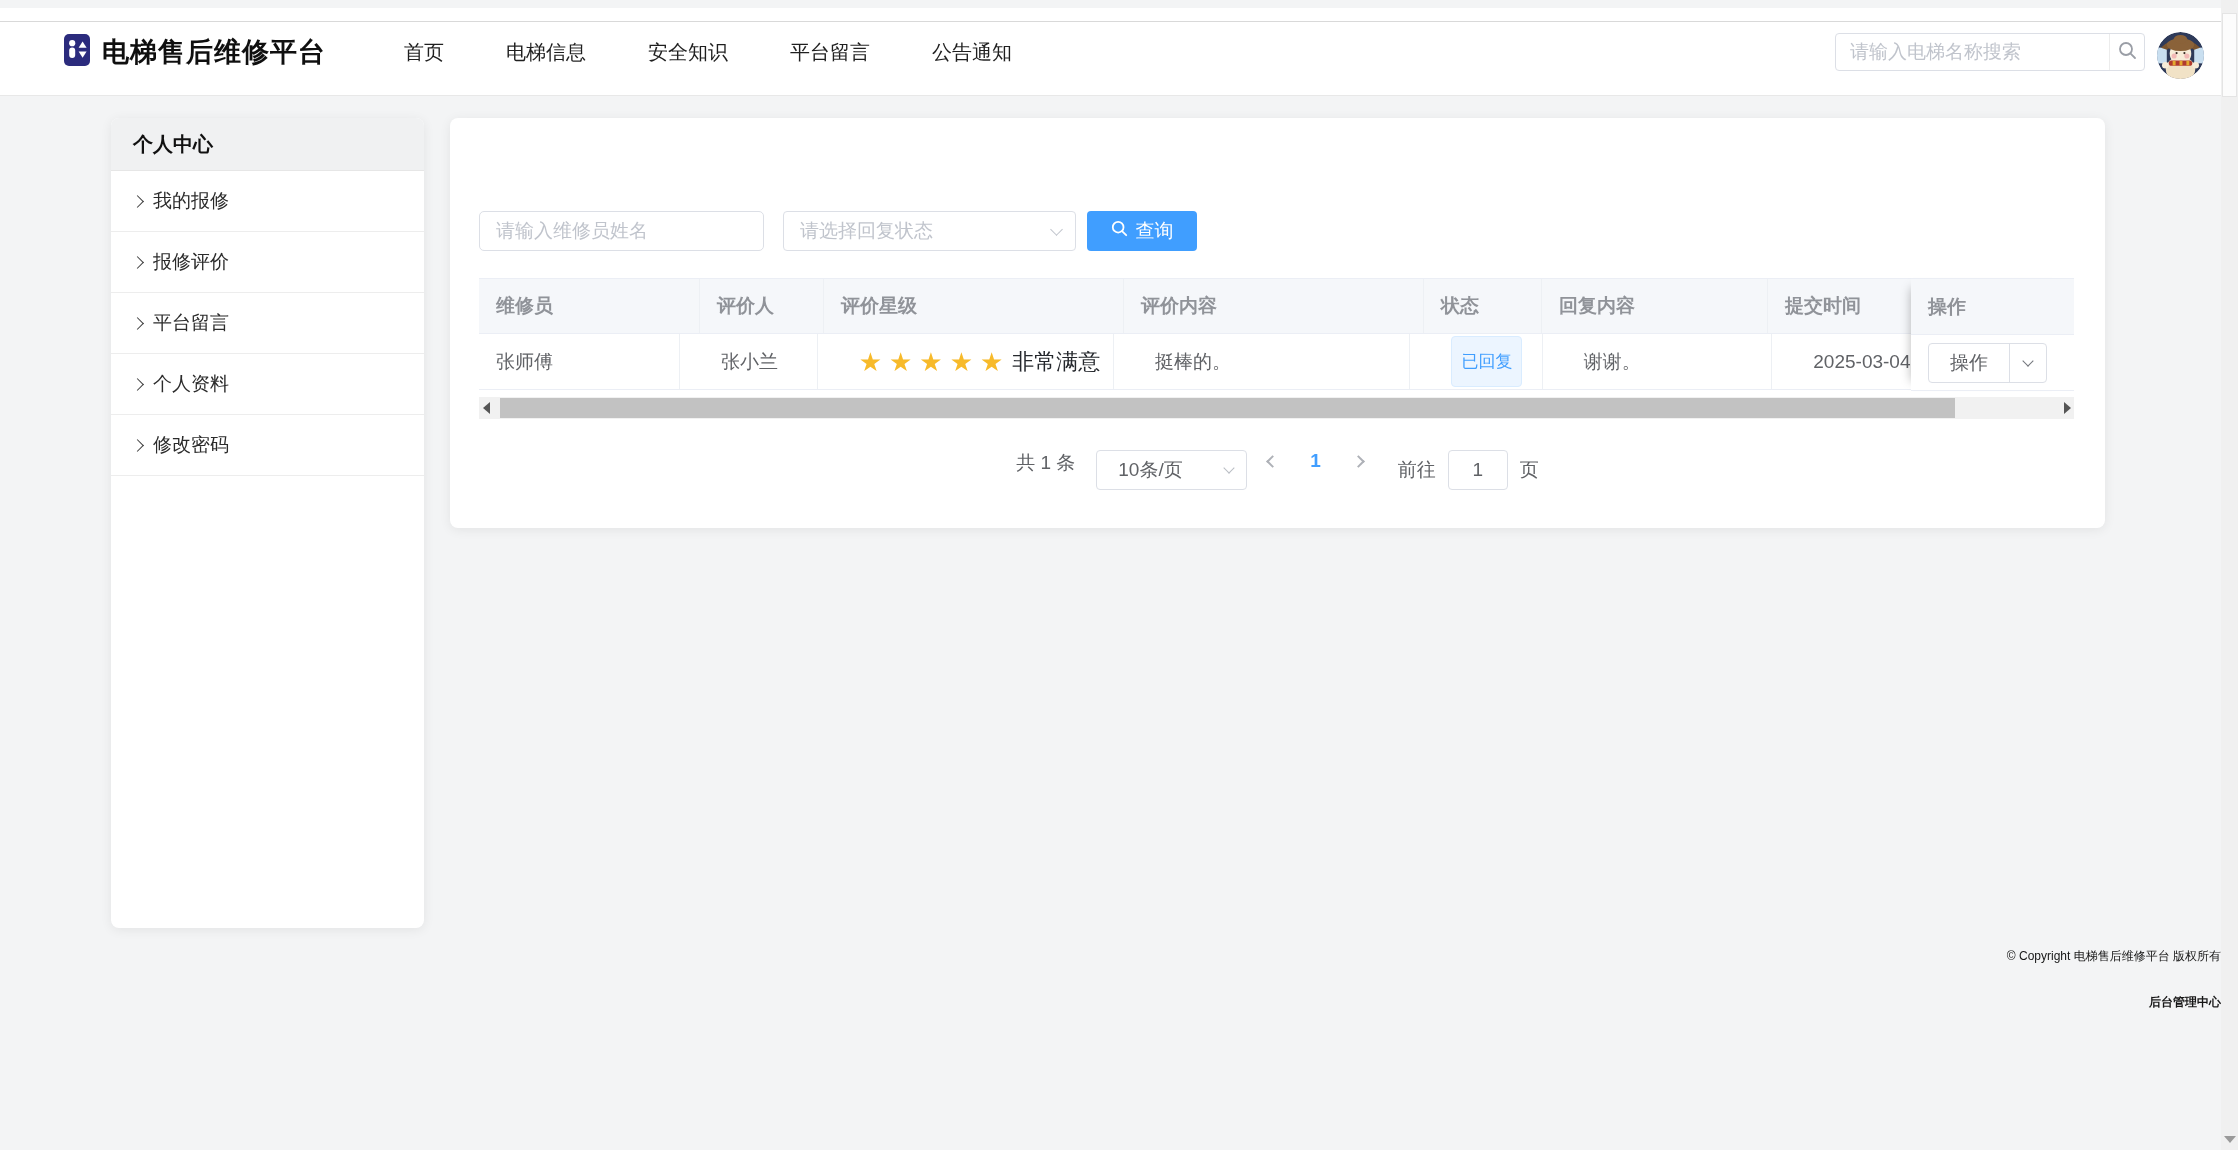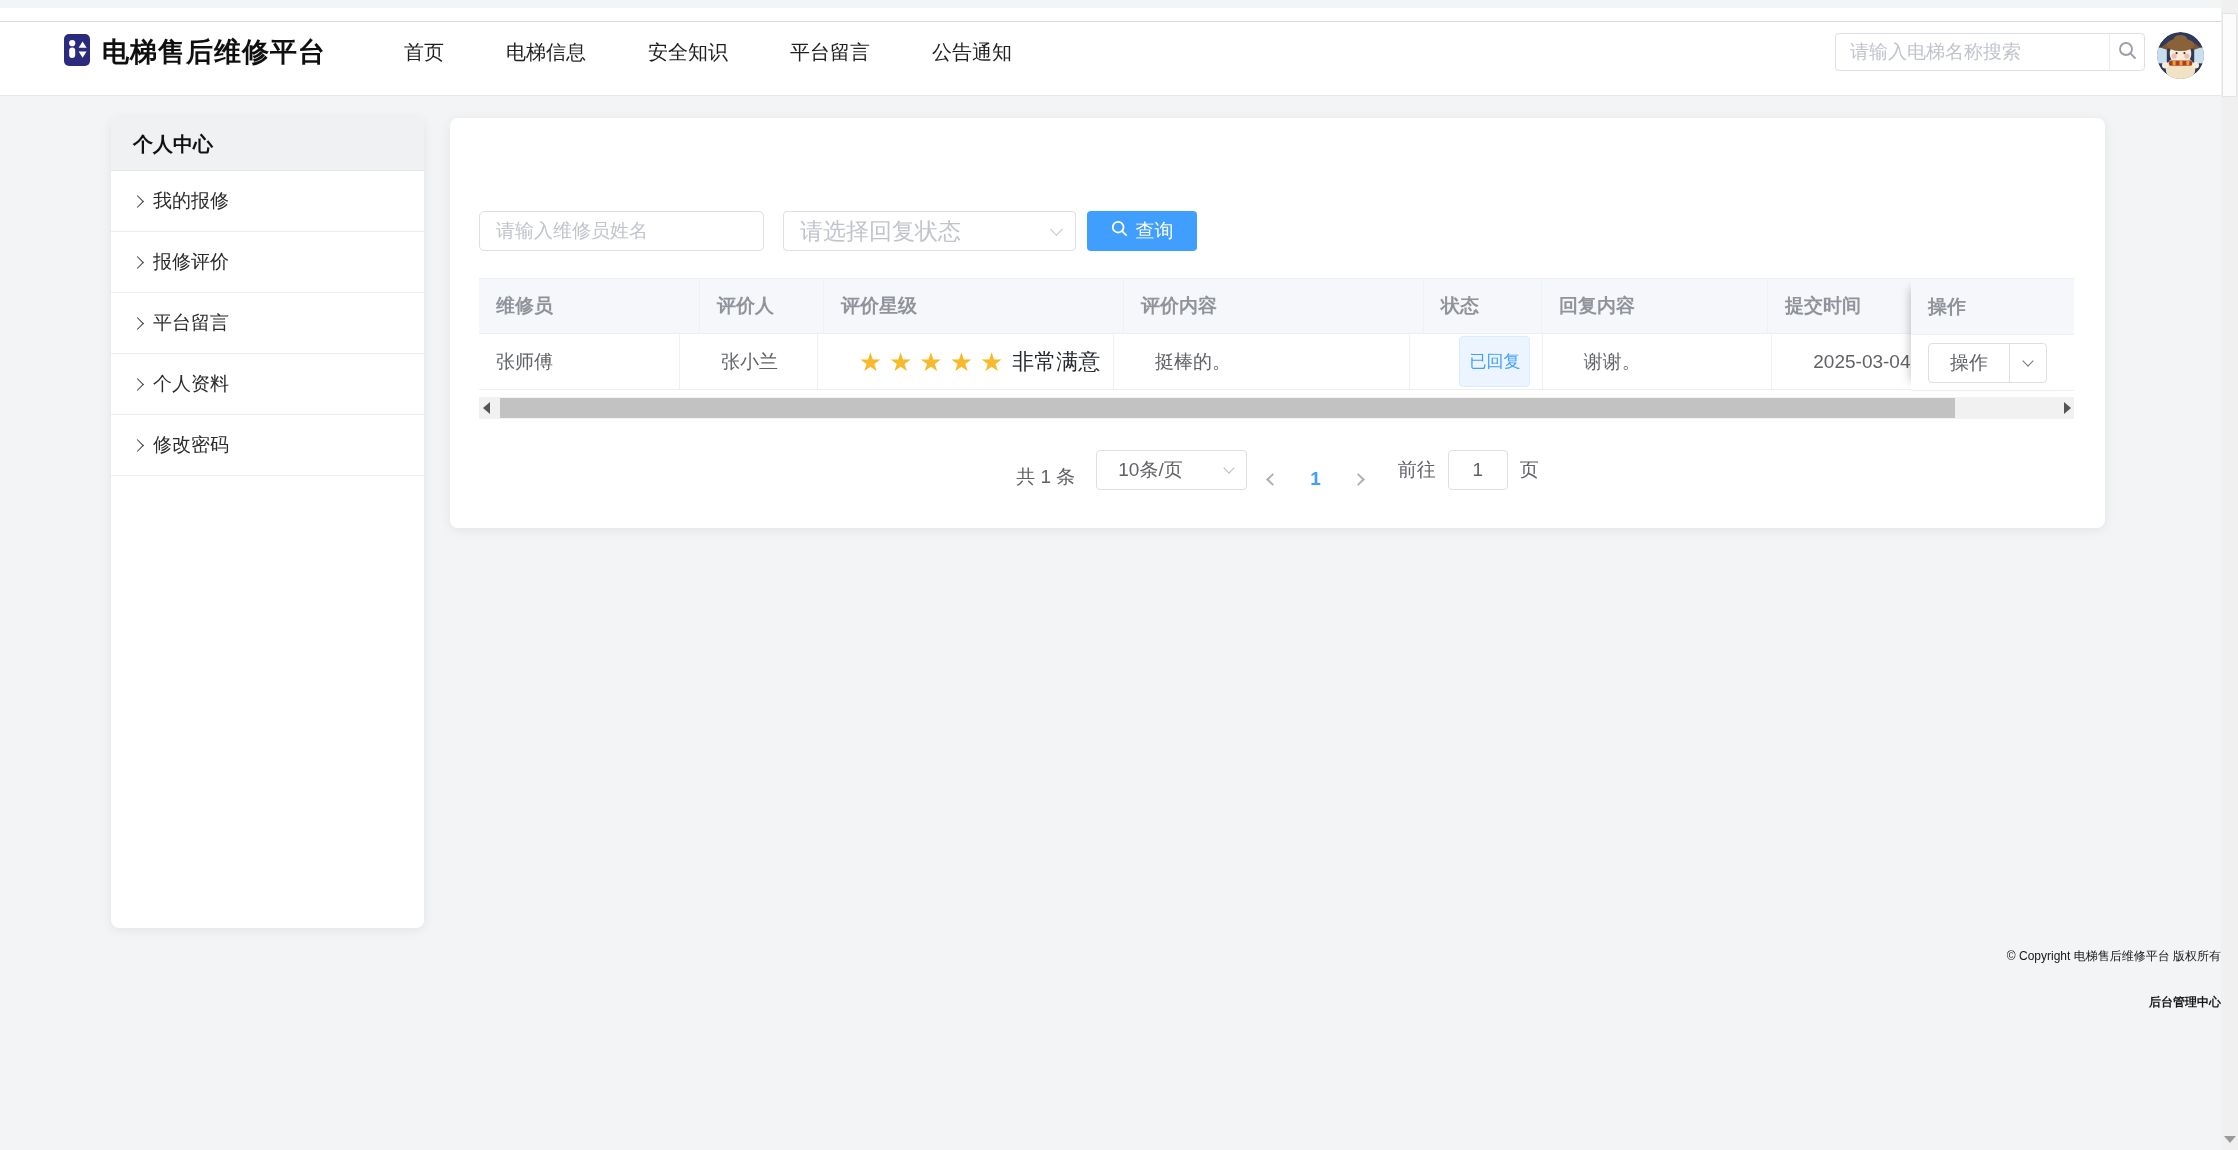--- a/index.html
+++ b/index.html
@@ -30,51 +30,51 @@
   .chev { display:inline-block; width:9px; height:9px; border-top:2px solid currentColor; border-right:2px solid currentColor; }
   .chev-r { transform:rotate(45deg); }
   .chev-d { transform:rotate(135deg); margin-top:-4px; }
   .side-item .chev { color:#3a3a3a; border-width:1.5px; }
   .main { left:450px; top:118px; width:1655px; height:410px; }
   
   .filters { position:absolute; top:93px; left:0; width:100%; height:40px; }
   .f-input { position:absolute; left:29px; top:0; width:285px; height:40px; border:1px solid #dcdfe6; border-radius:5px; font-size:19px; padding:0 16px; color:#606266; outline:none; font-family:inherit; }
   .f-input::placeholder { color:#c0c4cc; }
   .f-select { position:absolute; left:333px; top:0; width:293px; height:40px; border:1px solid #dcdfe6; border-radius:4px; background:#fff; display:flex; align-items:center; justify-content:space-between; padding:0 14px 0 16px; cursor:pointer; }
-  .f-select .txt { font-size:23px; color:#c0c4cc; }
+  .f-select .txt { font-size:19px; color:#c0c4cc; }
   .f-select .chev { color:#c0c4cc; border-width:1.5px; }
   .f-btn { position:absolute; left:637px; top:0; width:110px; height:40px; background:#409EFF; border:none; border-radius:4px; color:#fff; font-size:19px; display:flex; align-items:center; justify-content:center; gap:8px; cursor:pointer; font-family:inherit; }
   
   .table-wrap { position:absolute; top:160px; left:29px; width:1595px; height:112px; }
   .trow { display:flex; width:1595px; }
   .thead { height:56px; background:#f5f7fa; border-top:1px solid #ebeef5; border-bottom:1px solid #ebeef5; }
   .tbody { height:56px; background:#fff; border-bottom:1px solid #ebeef5;gap:24px; }
   .cell { display:flex; align-items:center; padding-left:17px; font-size:19px; color:#606266; border-right:1px solid #edf0f4; overflow:hidden; white-space:nowrap; }
   .thead .cell { font-weight:700; color:#909399; }
   .c0{width:221px}.c1{width:124px}.c2{width:300px}.c3{width:300px}.c4{width:118px}.c5{width:226px}.c6{width:306px;border-right:none}
   .stars { display:flex; align-items:center; gap:7px; }
   .star { color:#F7BA2A; font-size:26px; line-height:1; }
   .stars-label { margin-left:9px; font-size:22px; color:#25282d; }
-  .badge { display:inline-block; padding:14px 9px; background:#ECF5FF; border:1px solid #D9ECFF; border-radius:4px; color:#409EFF; font-size:17px; line-height:1.25;margin-left:8px; }
+  .badge { display:inline-block; padding:14px 9px; background:#ECF5FF; border:1px solid #D9ECFF; border-radius:4px; color:#409EFF; font-size:17px; line-height:1.25; }
   .fixed-col { position:absolute; top:0; left:1432px; width:163px; height:113px; box-shadow:-10px 0 10px -10px rgba(0,0,0,0.28); }
   .fixed-head { height:57px; background:#f5f7fa; border-top:1px solid #ebeef5; border-bottom:1px solid #ebeef5; display:flex; align-items:center; padding-left:17px; font-size:19px; font-weight:700; color:#909399; }
   .fixed-body { height:56px; background:#fff; border-bottom:1px solid #ebeef5; display:flex; align-items:center; padding-left:17px; }
   .op-btn { display:flex; height:40px; width:119px; border:1px solid #dcdfe6; border-radius:4px; background:#fff; overflow:hidden; cursor:pointer; }
   .op-main { flex:1; display:flex; align-items:center; justify-content:center; font-size:19px; color:#606266; border-right:1px solid #dcdfe6; }
   .op-caret { width:36px; display:flex; align-items:center; justify-content:center; color:#73767c; }
   .op-caret .chev { border-width:1.5px; width:8px; height:8px; }
   
   .hscroll { position:absolute; top:279px; left:29px; width:1595px; height:22px; background:#f1f1f1; }
   .hs-arrow { position:absolute; top:0; width:14px; height:22px; display:flex; align-items:center; justify-content:center; cursor:pointer; }
   .hs-arrow.left { left:0; } .hs-arrow.right { right:0; }
   .tri-l { width:0; height:0; border-top:6px solid transparent; border-bottom:6px solid transparent; border-right:7px solid #555; }
   .tri-r { width:0; height:0; border-top:6px solid transparent; border-bottom:6px solid transparent; border-left:7px solid #555; }
   .hs-thumb { position:absolute; top:1px; left:21px; width:1455px; height:20px; background:#c2c2c2; cursor:pointer; }
   
-  .pagination { position:absolute; top:332px; left:0; width:100%; height:40px; display:flex; align-items:flex-end; justify-content:center; gap:21px; font-size:19px; color:#606266; }
+  .pagination { position:absolute; top:332px; left:0; width:100%; height:40px; display:flex; align-items:flex-start; justify-content:center; gap:21px; font-size:19px; color:#606266; }
   .psize { width:151px; height:40px; border:1px solid #dcdfe6; border-radius:4px; background:#fff; display:flex; align-items:center; justify-content:space-between; padding:0 13px 0 21px; cursor:pointer; }
   .psize .chev { color:#b9bdc4; border-width:1.5px; width:8px; height:8px; }
   .pg-arrow { color:#aeb1b7; cursor:pointer; display:flex; align-items:center; }
   .pg-arrow .chev { border-width:2px; width:9px; height:9px; }
   .chev-l { transform:rotate(-135deg); }
   .pg-num { color:#409EFF; font-weight:700; cursor:pointer; }
   .goto-box { width:60px; height:40px; border:1px solid #dcdfe6; border-radius:4px; text-align:center; font-size:19px; color:#606266; outline:none; font-family:inherit; }
   .pg-group { display:flex; align-items:center; gap:33px; }
   .goto-group { display:flex; align-items:center; gap:12px; margin-left:14px; }
   

